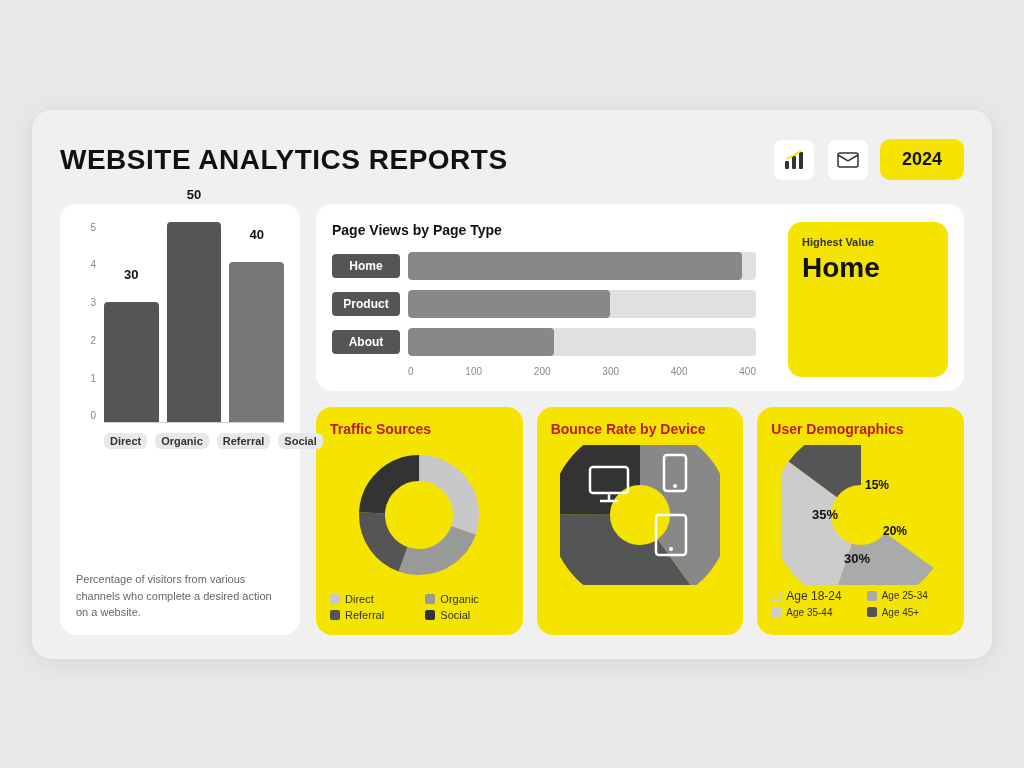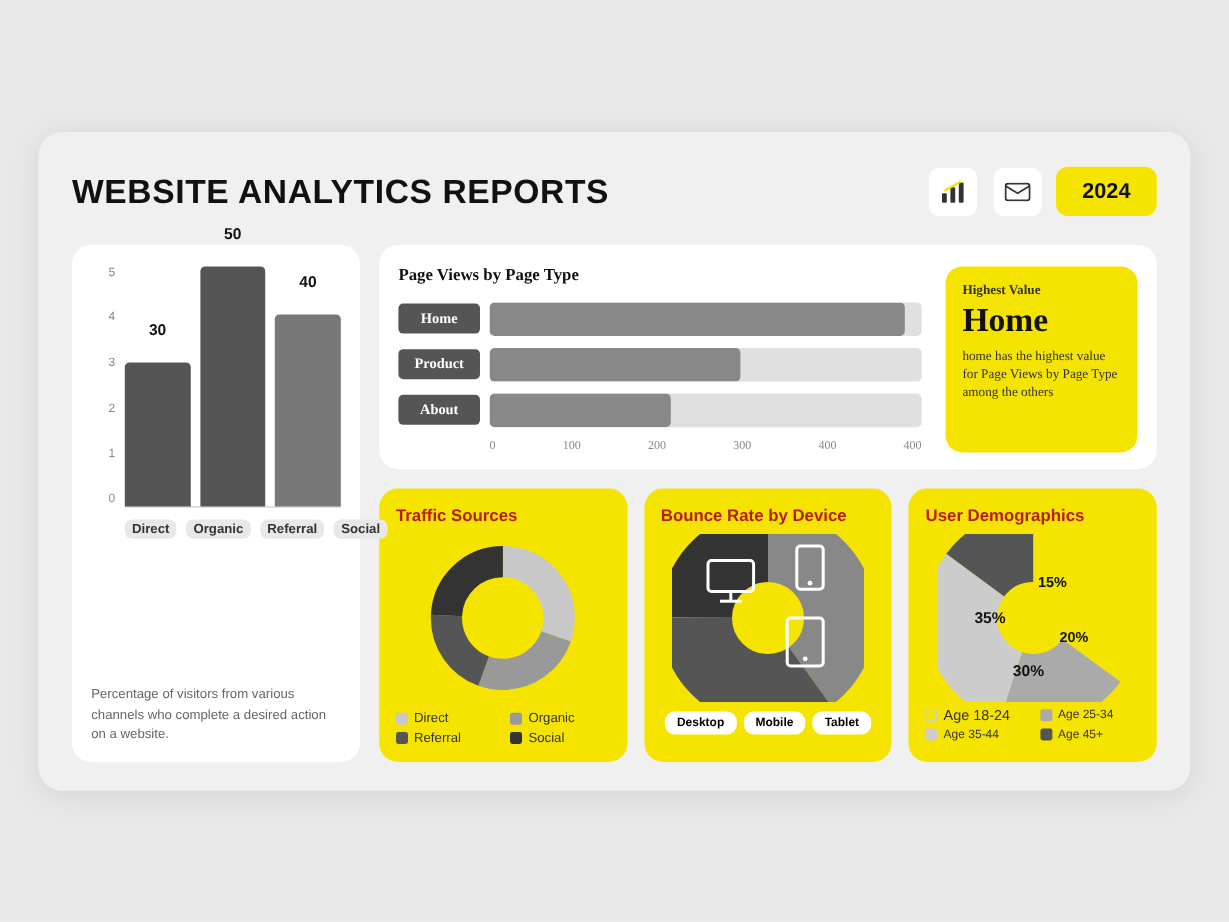--- a/index.html
+++ b/index.html
@@ -150,22 +150,21 @@
     }
     .chart-desc {
       font-size: 11px;
       color: #666;
       margin-top: 10px;
       line-height: 1.5;
     }
     
     .page-views-card {
       display: flex;
-      gap: 20px;
-      font-family: Liberation Serif, serif;
+      gap: 32px;
     }
     .page-views-chart {
       flex: 1;
     }
     .pv-card-title {
       font-size: 14px;
       font-weight: 700;
       color: #111;
       margin-bottom: 14px;
     }
@@ -398,21 +397,20 @@
           <span>200</span>
           <span>300</span>
           <span>400</span>
           <span>400</span>
         </div>
       </div>
 
       <div class="highest-value-box">
         <div class="hv-label">Highest Value</div>
         <div class="hv-title">Home</div>
-        <div class="hv-desc">home has the highest value for Page Views by Page Type among the others</div>
       </div>
     </div>
 
     <div class="bottom-row" style="grid-column:2;">
 
       <div class="bottom-card">
         <div class="bottom-card-title">Traffic Sources</div>
         <div class="donut-container">
           <svg class="donut-svg" viewBox="0 0 140 140">
 
@@ -461,25 +459,20 @@
             <g transform="translate(104, 10)">
               <rect x="0" y="0" width="22" height="36" rx="3" fill="none" stroke="white" stroke-width="2.5"></rect>
               <circle cx="11" cy="31" r="2" fill="white"></circle>
             </g>
 
             <g transform="translate(96, 70)">
               <rect x="0" y="0" width="30" height="40" rx="3" fill="none" stroke="white" stroke-width="2.5"></rect>
               <circle cx="15" cy="34" r="2" fill="white"></circle>
             </g>
           </svg>
-          <div class="device-legend">
-            <div class="device-legend-item">Desktop</div>
-            <div class="device-legend-item">Mobile</div>
-            <div class="device-legend-item">Tablet</div>
-          </div>
         </div>
       </div>
 
       <div class="bottom-card">
         <div class="bottom-card-title">User Demographics</div>
         <div class="demo-content">
           <svg viewBox="0 0 160 140" width="160" height="140">
 
             <circle cx="80" cy="70" r="60" fill="none" stroke="#f5e400" stroke-width="60" stroke-dasharray="131.9 245.1" stroke-dashoffset="0" transform="rotate(-90 80 70)"></circle>
             <circle cx="80" cy="70" r="60" fill="none" stroke="#aaa" stroke-width="60" stroke-dasharray="75.4 301.6" stroke-dashoffset="-131.9" transform="rotate(-90 80 70)"></circle>

